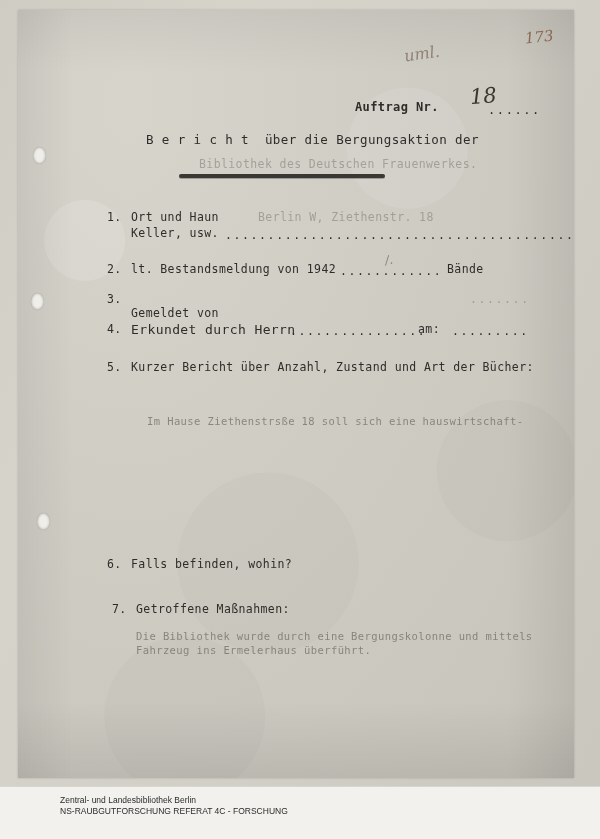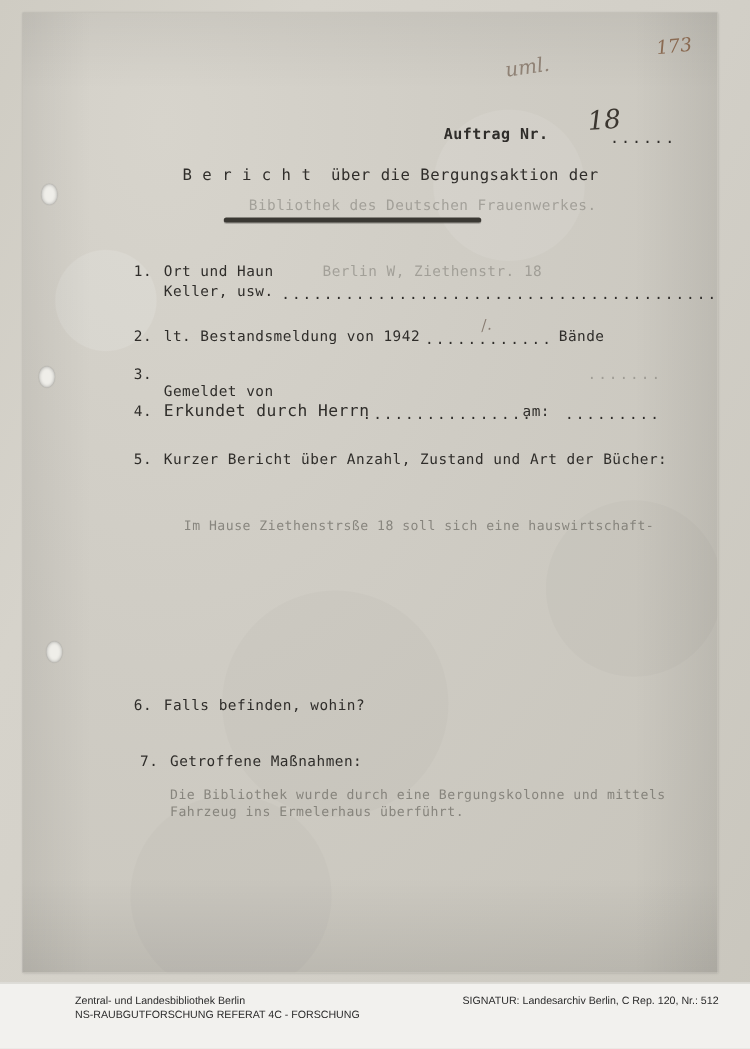--- a/index.html
+++ b/index.html
@@ -227,15 +227,14 @@
   <div class="typed" style="left:112px; top:602px; font-size:11.5px;">7.</div>
   <div class="typed faint" style="left:136px; top:630px; font-size:10.5px;">Die Bibliothek wurde durch eine Bergungskolonne und mittels</div>
   <div class="typed" style="left:136px; top:602px; font-size:11.5px;">Getroffene Maßnahmen:</div>
   <div class="typed faint" style="left:136px; top:644px; font-size:10.5px;">Fahrzeug ins Ermelerhaus überführt.</div>
 
   <div class="footer">
     <div class="left">
       <div>Zentral- und Landesbibliothek Berlin</div>
       <div>NS-RAUBGUTFORSCHUNG REFERAT 4C - FORSCHUNG</div>
     </div>
-    <div class="right">SIGNATUR: Landesarchiv Berlin, C Rep. 120, Nr.: 512</div>
   </div>
 </div>
 
 </body></html>

